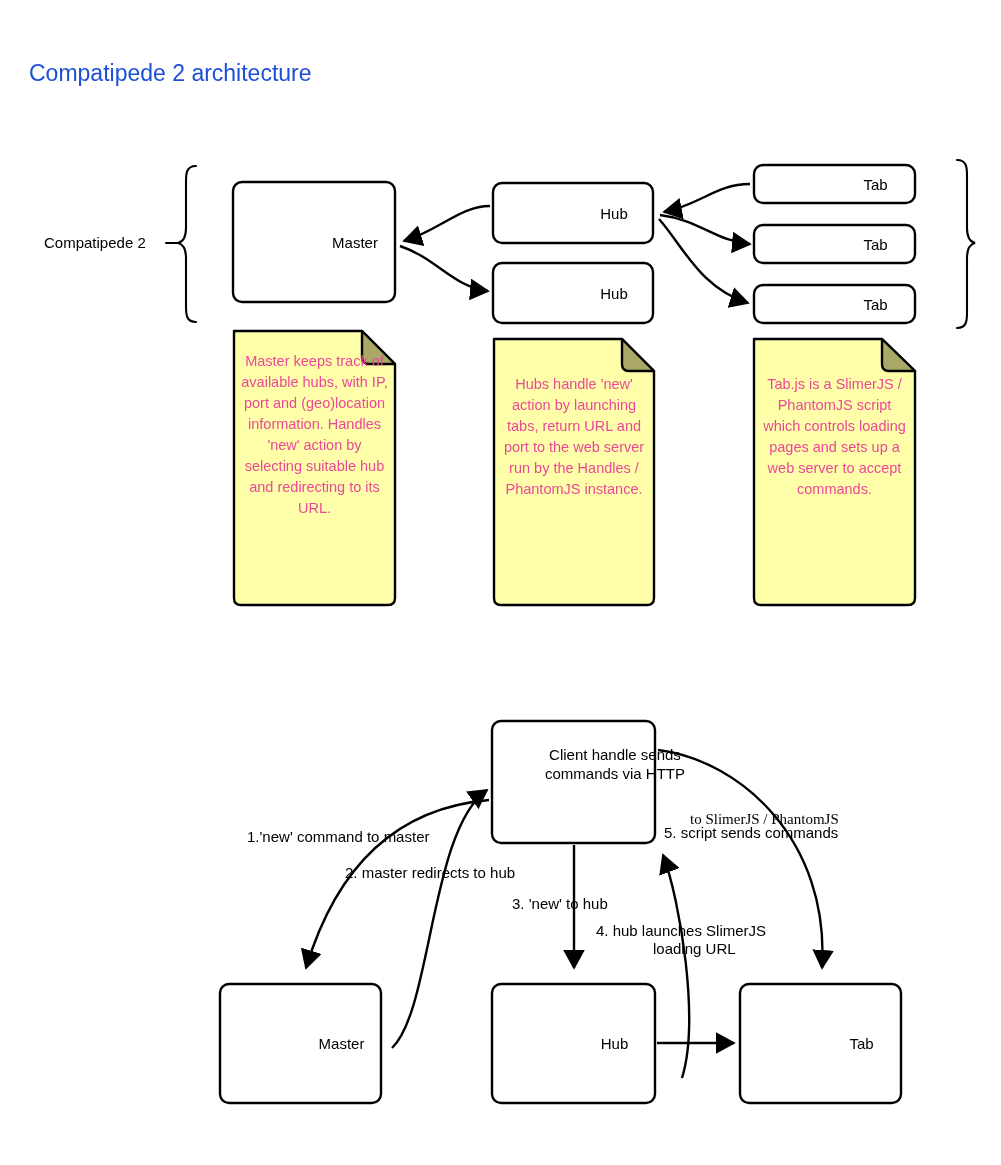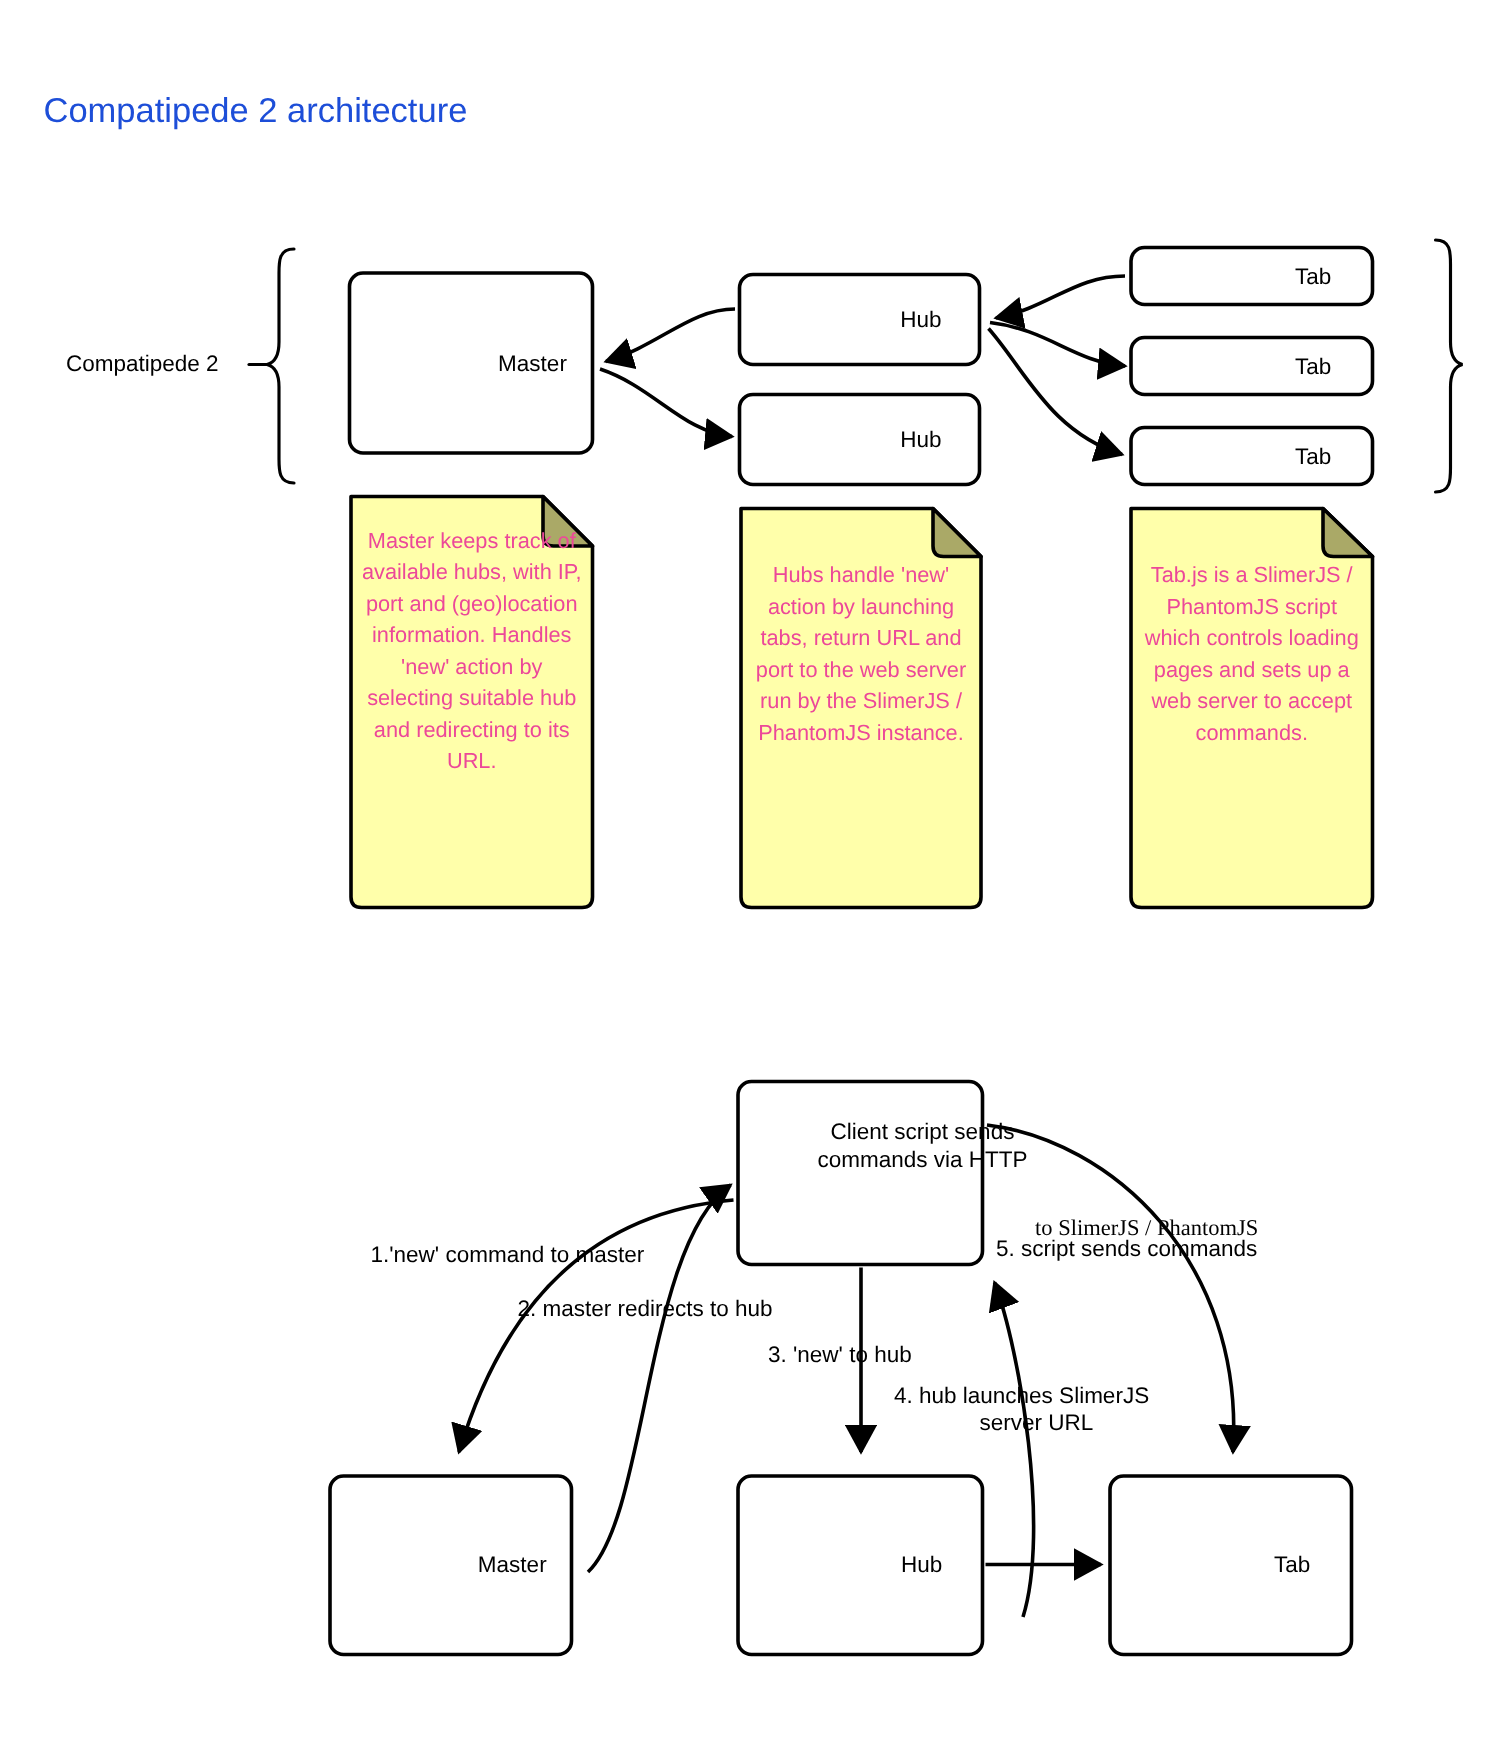--- a/index.html
+++ b/index.html
@@ -142,33 +142,33 @@
 <div class="brace-label" style="left:44px; top:234px;">Compatipede 2</div>
 
 <div class="node-label" style="left:233px; top:233px; width:162px;">Master</div>
 <div class="node-label" style="left:493px; top:204px; width:160px;">Hub</div>
 <div class="node-label" style="left:493px; top:284px; width:160px;">Hub</div>
 <div class="node-label" style="left:754px; top:175px; width:161px;">Tab</div>
 <div class="node-label" style="left:754px; top:235px; width:161px;">Tab</div>
 <div class="node-label" style="left:754px; top:295px; width:161px;">Tab</div>
 
 <div class="note-text" style="left:238px; top:351px; width:153px;">Master keeps track of available hubs, with IP, port and (geo)location information. Handles 'new' action by selecting suitable hub and redirecting to its URL.</div>
-<div class="note-text" style="left:498px; top:374px; width:152px;">Hubs handle 'new' action by launching tabs, return URL and port to the web server run by the SlimerJS / PhantomJS instance.</div>
+<div class="note-text" style="left:498px; top:374px; width:152px;">Hubs handle 'new' action by launching tabs, return URL and port to the web server run by the Handles / PhantomJS instance.</div>
 <div class="note-text" style="left:758px; top:374px; width:153px;">Tab.js is a SlimerJS / PhantomJS script which controls loading pages and sets up a web server to accept commands.</div>
 
-<div class="node-label" style="left:494px; top:745px; width:160px;">Client script sends commands via HTTP</div>
+<div class="node-label" style="left:494px; top:745px; width:160px;">Client handle sends commands via HTTP</div>
 <div class="node-label" style="left:220px; top:1034px; width:161px;">Master</div>
 <div class="node-label" style="left:492px; top:1034px; width:163px;">Hub</div>
 <div class="node-label" style="left:740px; top:1034px; width:161px;">Tab</div>
 
 <div class="edge-label" style="left:247px; top:828px;">1.'new' command to master</div>
 <div class="edge-label" style="left:345px; top:864px;">2. master redirects to hub</div>
 <div class="edge-label" style="left:512px; top:895px;">3. 'new' to hub</div>
 <div class="edge-label" style="left:596px; top:922px;">4. hub launches SlimerJS</div>
-<div class="edge-label" style="left:653px; top:940px;">server URL</div>
+<div class="edge-label" style="left:653px; top:940px;">loading URL</div>
 <div class="edge-label" style="left:664px; top:824px;">5. script sends commands</div>
 <div class="edge-label" style="left:690px; top:810px;font-family:Liberation Serif, serif;">to SlimerJS / PhantomJS</div>
 
 <div class="hit" style="left:233px; top:182px; width:162px; height:120px;"></div>
 <div class="hit" style="left:493px; top:183px; width:160px; height:60px;"></div>
 <div class="hit" style="left:493px; top:263px; width:160px; height:60px;"></div>
 <div class="hit" style="left:754px; top:165px; width:161px; height:38px;"></div>
 <div class="hit" style="left:754px; top:225px; width:161px; height:38px;"></div>
 <div class="hit" style="left:754px; top:285px; width:161px; height:38px;"></div>
 <div class="hit" style="left:234px; top:331px; width:161px; height:274px;"></div>

